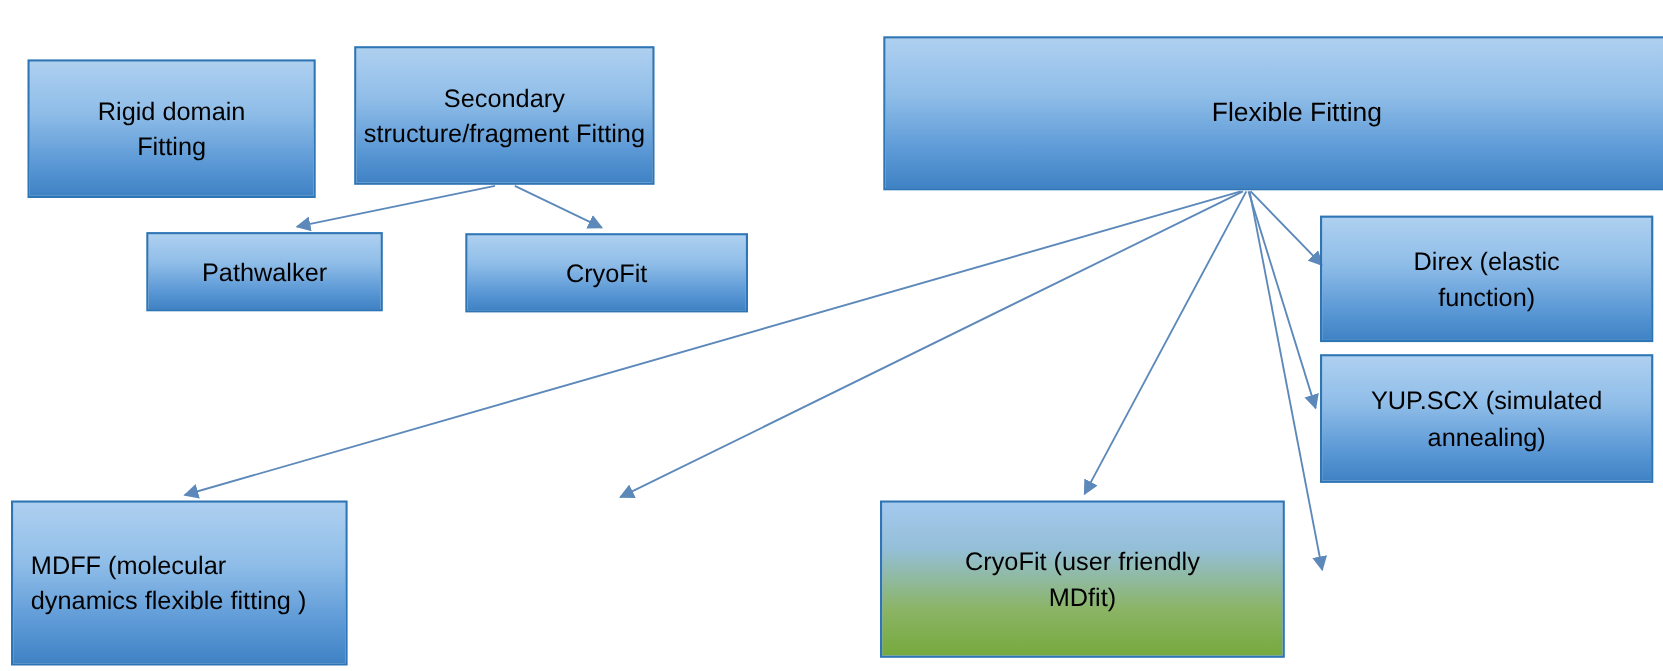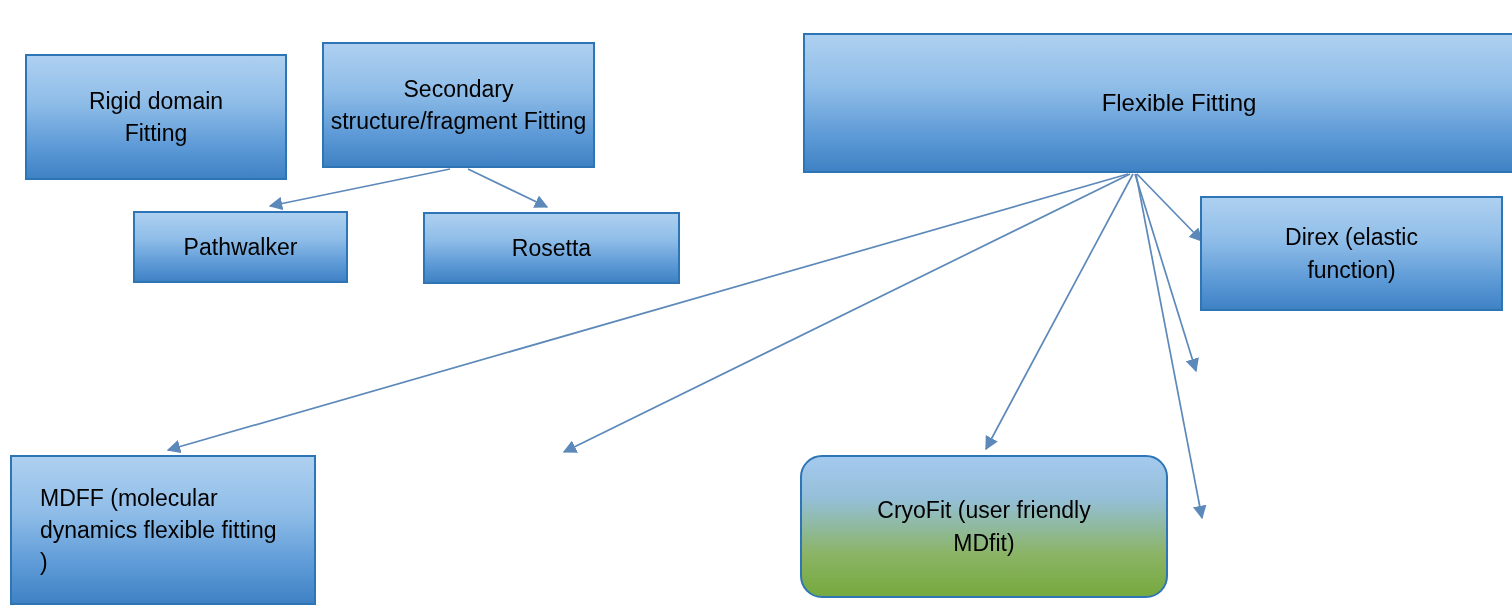--- a/index.html
+++ b/index.html
@@ -37,25 +37,25 @@
   }
   .box-rigid      { left: 25px;   top: 40px;  width: 262px; height: 126px; padding: 4px 44px; margin-top: 14px; }
   .box-secondary  { left: 322px;  top: 42px;  width: 273px; height: 126px; }
   .box-flexible   { left: 803px;  top: 33px;  width: 752px; height: 140px; font-size: 24px; }
   .box-pathwalker { left: 133px;  top: 211px; width: 215px; height: 72px; }
   .box-rosetta    { left: 423px;  top: 212px; width: 257px; height: 72px; }
   .box-direx      { left: 1200px; top: 196px; width: 303px; height: 115px; padding: 16px 36px; }
   .box-yupscx     { left: 1200px; top: 322px; width: 303px; height: 117px; }
   .box-nmff       { left: 1200px; top: 455px; width: 303px; height: 141px; }
   .box-mdff       { left: 10px;   top: 455px; width: 306px; height: 150px;
-                    padding: 4px 28px; justify-content: flex-start; text-align: left; }
+                    padding: 4px 16px; justify-content: flex-start; text-align: left; }
   .box-mdfit      { left: 340px;  top: 458px; width: 436px; height: 143px;
                     background: linear-gradient(180deg, #a4c9ee 0%, #8fb3c9 35%, #7c8f62 70%, #525f35 100%); }
   .box-cryofit    { left: 800px;  top: 455px; width: 368px; height: 143px; padding: 4px 52px;
-                    background: linear-gradient(180deg, #a4c9ee 0%, #94bfd8 30%, #8bb465 70%, #76a93e 100%); border-radius: 22px; }
+                    background: linear-gradient(180deg, #a4c9ee 0%, #94bfd8 30%, #8bb465 70%, #76a93e 100%); }
 </style>
 </head>
 <body>
 
 <div class="canvas">
 
   <svg class="connectors" width="1512" height="610" viewBox="0 0 1512 610">
     <defs>
       <marker id="arw" viewBox="0 0 10 10" refX="9" refY="5" markerWidth="8" markerHeight="8" orient="auto">
         <path d="M0,0 L10,5 L0,10 z" fill="#5d89ba"></path>
@@ -81,27 +81,30 @@
 
   <div class="box box-flexible">
     <span>Flexible Fitting</span>
   </div>
 
   <div class="box box-pathwalker">
     <span>Pathwalker</span>
   </div>
 
   <div class="box box-rosetta">
-    <span>Rosetta</span>
+    <span>CryoFit</span>
   </div>
 
   <div class="box box-direx">
     <span>Direx (elastic function)</span>
   </div>
 
+  <div class="box box-yupscx">
+    <span>YUP.SCX (simulated annealing)</span>
+  </div>
 
 
   <div class="box box-mdff">
     <span>MDFF (molecular dynamics flexible fitting )</span>
   </div>
 
 
   <div class="box box-cryofit">
     <span>CryoFit (user friendly MDfit)</span>
   </div>

